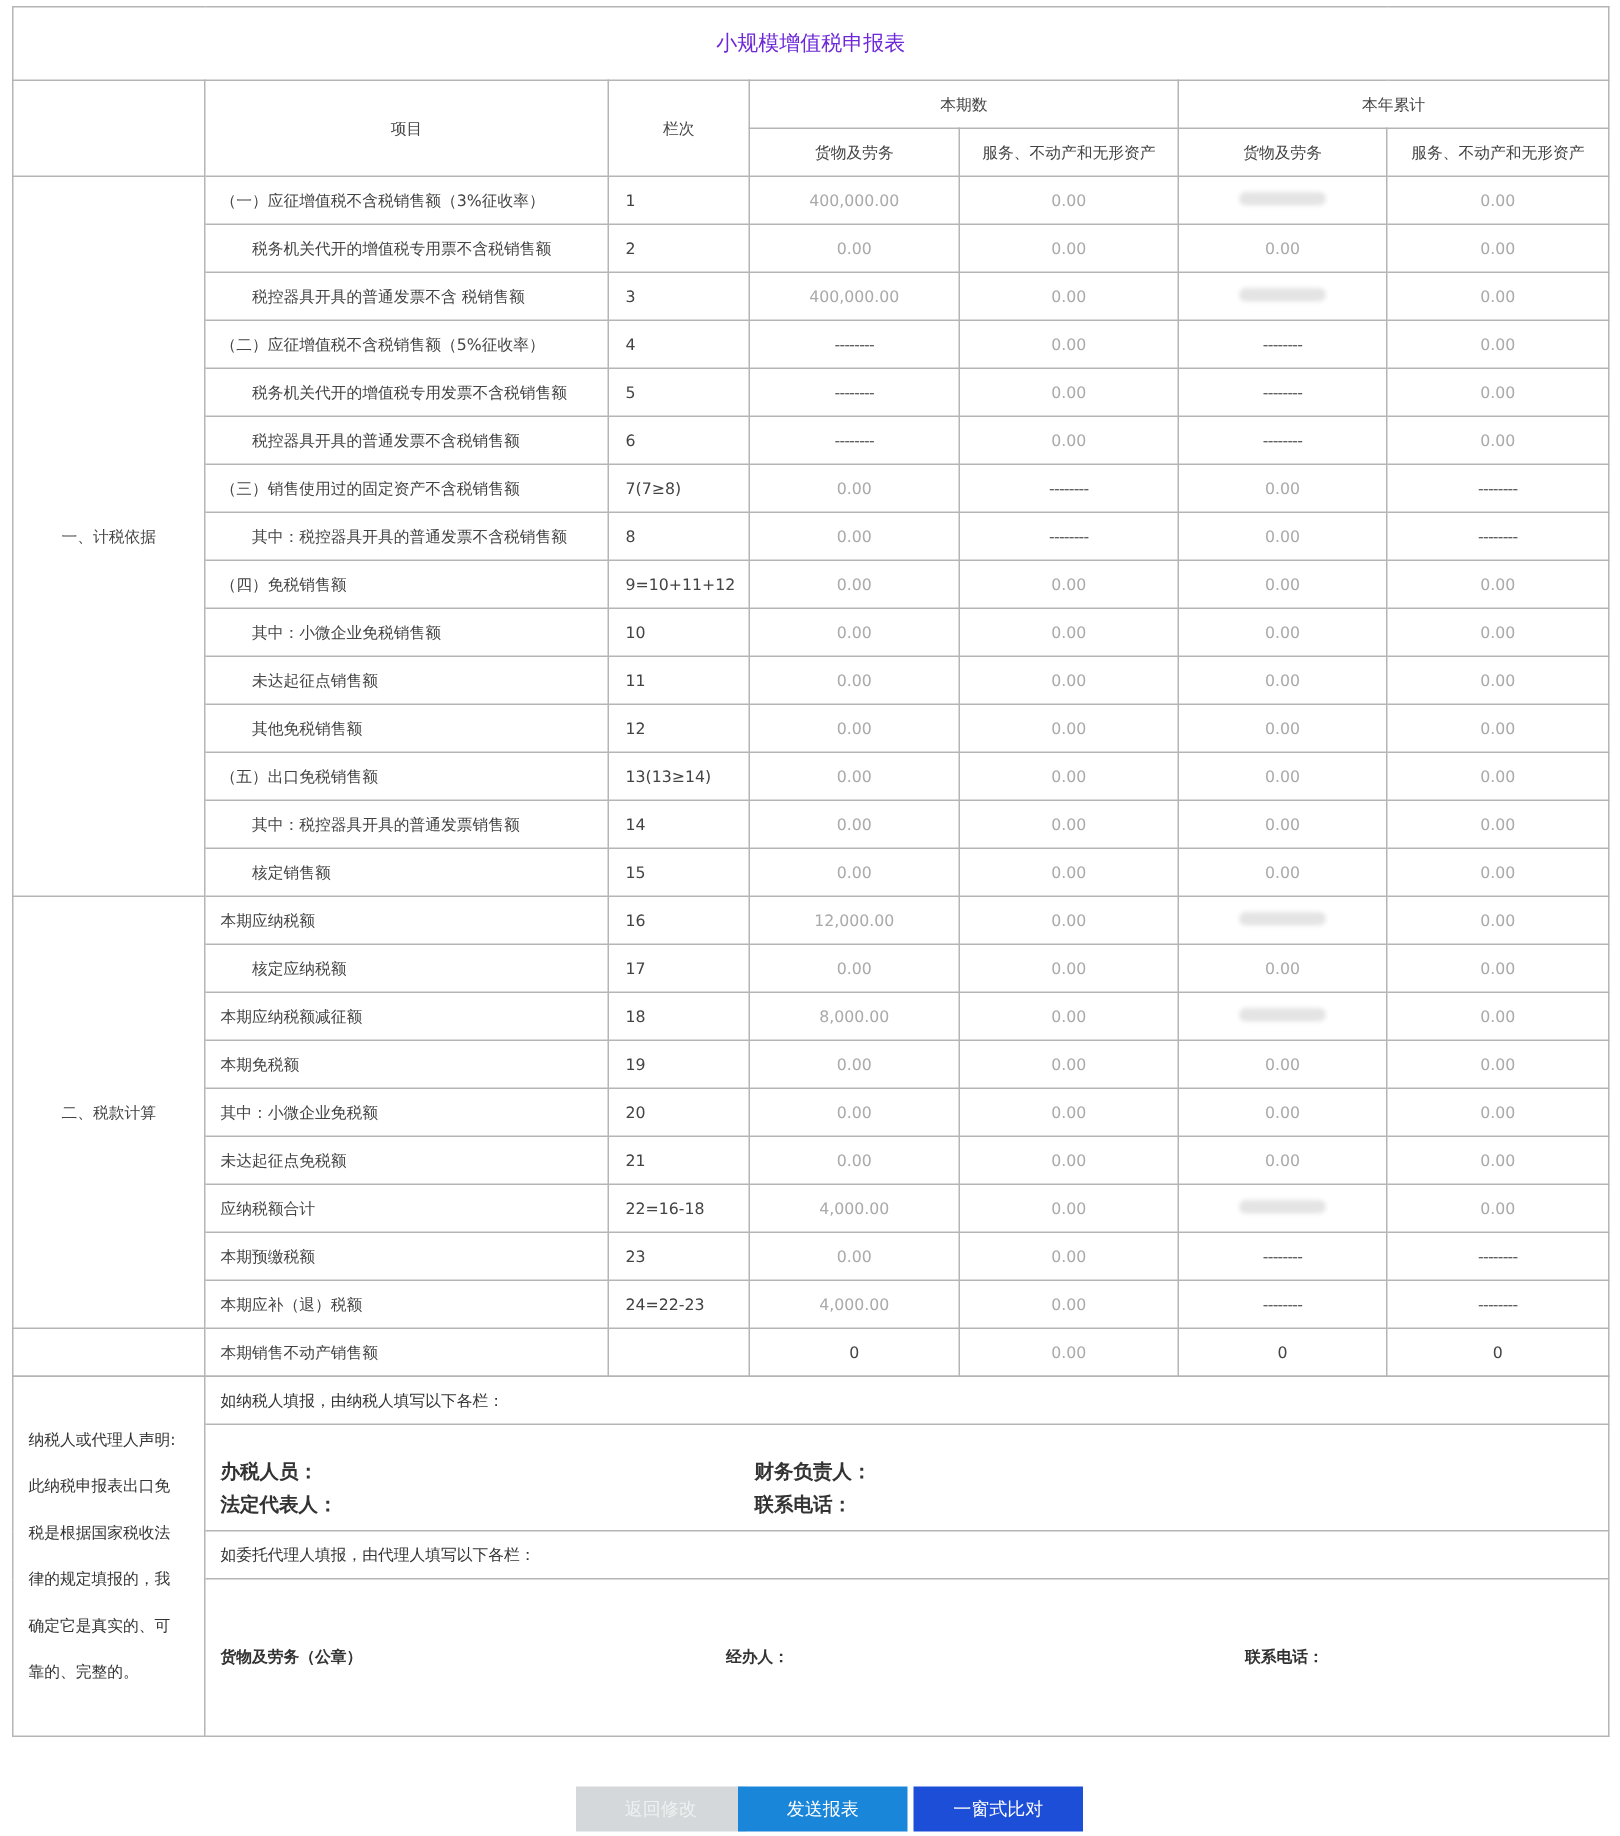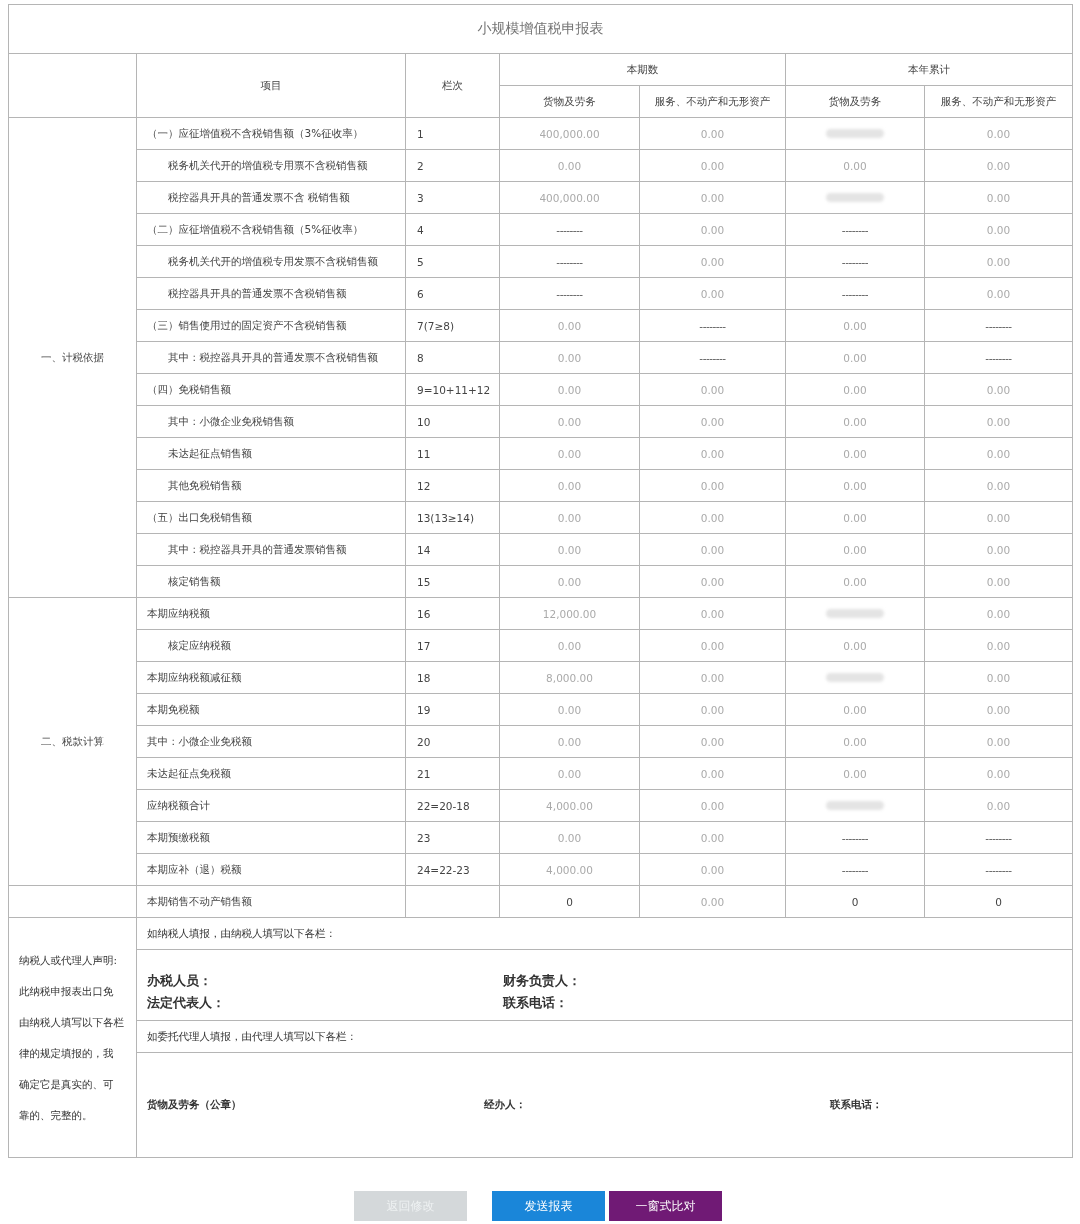--- a/index.html
+++ b/index.html
@@ -1,41 +1,41 @@
 <!DOCTYPE html>
 <html><head>
 <meta charset="utf-8">
 <style>
   * { box-sizing: border-box; margin: 0; padding: 0; }
   html, body { width: 1080px; height: 1224px; background: #ffffff; overflow: hidden; }
   body { font-family: "DejaVu Sans", "Liberation Sans", sans-serif; color: #333; position: relative; }
   .form { position: absolute; left: 8px; top: 4px; width: 1064px; }
   table.main { border-collapse: collapse; width: 1064px; table-layout: fixed; }
   table.main td, table.main th { border: 1px solid #b5b5b5; font-size: 10.5px; font-weight: normal; height: 32px; padding: 0; }
-  .title-cell { height: 49px !important; text-align: center; font-size: 14px !important; font-weight: normal; color: #737373; }
+  .title-cell { height: 49px !important; text-align: center; font-size: 14px !important; font-weight: normal; color: #6d28d9; }
   .hdr { text-align: center; color: #444; }
   .sec { text-align: center; color: #444; vertical-align: middle; }
   .item { text-align: left; padding-left: 10px !important; color: #444; }
   .item.ind { padding-left: 31px !important; }
   .num { text-align: left; padding-left: 11px !important; color: #444; }
   .val { text-align: center; color: #aaa; }
   .val.dash { color: #555; letter-spacing: -0.5px; }
   .val.dark { color: #444; }
   .blur { display: inline-block; width: 58px; height: 9px; border-radius: 5px; background: #e4e4e4; filter: blur(1.5px); }
   .decl-left { text-align: left !important; padding: 0 10px 0 10px !important; font-size: 10.5px; font-weight: bold; line-height: 31px; color: #333; vertical-align: middle; }
   .decl-row { padding-left: 10px !important; font-weight: bold; color: #333; text-align: left; }
   .decl-grid { position: relative; height: 70px; }
   .decl-grid span { position: absolute; font-weight: bold; font-size: 13px; color: #333; }
   .agent-grid { position: relative; height: 104px; }
   .agent-grid span { position: absolute; top: 45px; font-weight: bold; font-size: 10.5px; color: #333; }
   .buttons { position: absolute; top: 1191px; left: 0; width: 1080px; height: 30px; }
   .btn { position: absolute; top: 0; height: 30px; width: 113px; border: none; font-size: 12px; color: #fff; font-family: "DejaVu Sans", "Liberation Sans", sans-serif; cursor: pointer; }
-  .btn.back { left: 354px; background: #d4d8da; color: #eef1f2; }
+  .btn.back { left: 384px; background: #d4d8da; color: #eef1f2; }
   .btn.send { left: 492px; background: #1a86d9; font-family: Liberation Serif, serif; }
-  .btn.compare { left: 609px; background: #701a75; }
+  .btn.compare { left: 609px; background: #1d4ed8; }
 </style>
 </head>
 <body>
 
 <div class="form">
   <table class="main">
     <colgroup>
       <col style="width:128px">
         <col style="width:269px">
         <col style="width:94px">
@@ -226,21 +226,21 @@
         <tr>
           <td class="item">未达起征点免税额</td>
           <td class="num">21</td>
           <td class="val">0.00</td>
           <td class="val">0.00</td>
           <td class="val">0.00</td>
           <td class="val">0.00</td>
         </tr>
         <tr>
           <td class="item">应纳税额合计</td>
-          <td class="num">22=20-18</td>
+          <td class="num">22=16-18</td>
           <td class="val">4,000.00</td>
           <td class="val">0.00</td>
           <td class="val"><span class="blur"></span></td>
           <td class="val">0.00</td>
         </tr>
         <tr>
           <td class="item">本期预缴税额</td>
           <td class="num">23</td>
           <td class="val">0.00</td>
           <td class="val">0.00</td>
@@ -270,21 +270,21 @@
   <table class="main" style="margin-top:-1px;">
     <colgroup>
         <col style="width:128px">
         <col style="width:936px">
       </colgroup>
     <tbody>
         <tr>
       <td rowspan="4" class="decl-left">
         <div>纳税人或代理人声明:</div>
         <div>此纳税申报表出口免</div>
-        <div>由纳税人填写以下各栏</div>
+        <div>税是根据国家税收法</div>
         <div>律的规定填报的，我</div>
         <div>确定它是真实的、可</div>
         <div>靠的、完整的。</div>
       </td>
       <td class="decl-row">如纳税人填报，由纳税人填写以下各栏：</td>
     </tr>
     <tr>
       <td style="height:71px;">
         <div class="decl-grid">
           <span style="left:10px; top:22px;">办税人员：</span>

